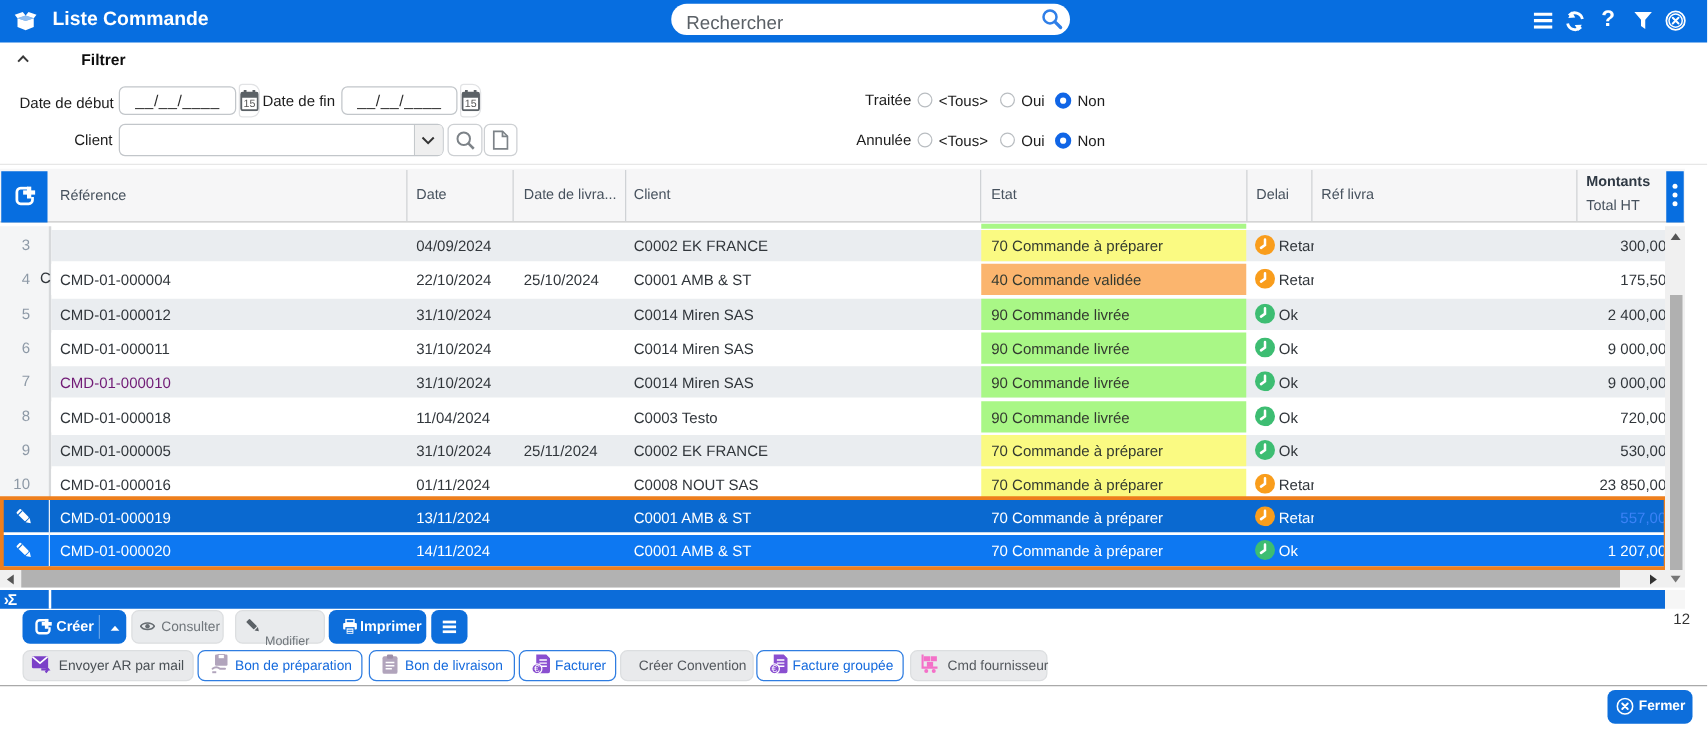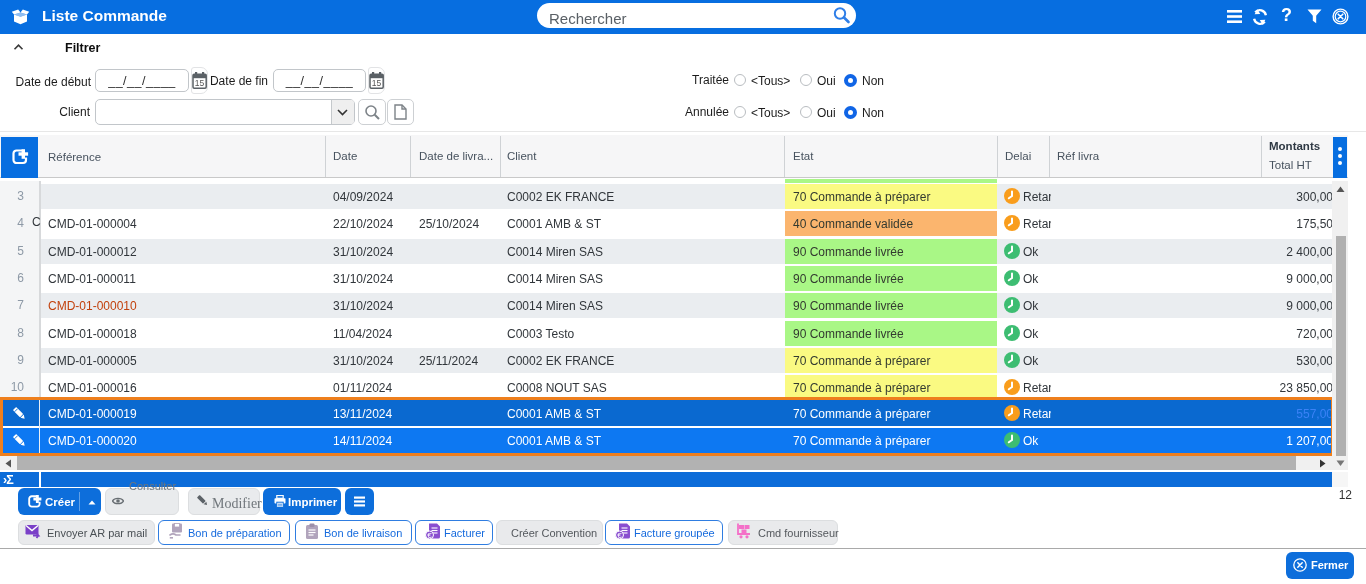--- a/index.html
+++ b/index.html
@@ -201,21 +201,21 @@
   <div class="abs" style="left:785px;top:266px;width:212px;height:25px;background:#a9f786;"></div>
   <div class="abs" style="left:793px;top:272px;font-size:12px;color:#333a30;">90 Commande livrée</div>
   <svg class="abs" style="left:1004px;top:270px;" width="16" height="16" viewBox="0 0 16 16">
         <circle cx="8" cy="8" r="8" fill="#3dbd72"></circle>
         <path d="M8 3.5 V8 L4.8 10.3" fill="none" stroke="#fff" stroke-width="2" stroke-linecap="round"></path>
       </svg>
   <div class="abs" style="left:1023px;top:272px;width:27.5px;overflow:hidden;white-space:nowrap;font-size:12px;color:#31363b;">Ok</div>
   <div class="abs" style="left:1202.5px;top:272px;width:130.5px;text-align:right;font-size:12px;color:#31363b;">9 000,00</div>
   <div class="abs" style="left:40.5px;top:293px;width:1291.5px;height:25px;background:#eaedf0;"></div>
   <div class="abs" style="left:0;top:293px;width:24px;height:25px;line-height:25px;text-align:right;font-size:12px;color:#8d99a6;">7</div>
-  <div class="abs" style="left:48px;top:299px;font-size:12px;color:#c2410c;">CMD-01-000010</div>
+  <div class="abs" style="left:48px;top:299px;font-size:12px;color:#701a75;">CMD-01-000010</div>
   <div class="abs" style="left:333px;top:299px;font-size:12px;color:#31363b;">31/10/2024</div>
   <div class="abs" style="left:507px;top:299px;font-size:12px;color:#31363b;">C0014 Miren SAS</div>
   <div class="abs" style="left:785px;top:293px;width:212px;height:25px;background:#a9f786;"></div>
   <div class="abs" style="left:793px;top:299px;font-size:12px;color:#333a30;">90 Commande livrée</div>
   <svg class="abs" style="left:1004px;top:297px;" width="16" height="16" viewBox="0 0 16 16">
         <circle cx="8" cy="8" r="8" fill="#3dbd72"></circle>
         <path d="M8 3.5 V8 L4.8 10.3" fill="none" stroke="#fff" stroke-width="2" stroke-linecap="round"></path>
       </svg>
   <div class="abs" style="left:1023px;top:299px;width:27.5px;overflow:hidden;white-space:nowrap;font-size:12px;color:#31363b;">Ok</div>
   <div class="abs" style="left:1202.5px;top:299px;width:130.5px;text-align:right;font-size:12px;color:#31363b;">9 000,00</div>
@@ -332,29 +332,29 @@
   <div class="abs" style="left:45px;top:496px;font-size:11.5px;font-weight:700;color:#fff;">Créer</div>
   <div class="abs" style="left:79px;top:492px;width:1px;height:19px;background:rgba(255,255,255,0.35);"></div>
   <svg class="abs" style="left:88px;top:500px;" width="8" height="5" viewBox="0 0 8 5">
         <path d="M0.5 4.5 L4 0.5 L7.5 4.5 Z" fill="#fff"></path>
       </svg>
   <div class="btn1 bgray" style="left:104.5px;width:74.5px;"></div>
   <svg class="abs" style="left:112px;top:496px;" width="12" height="10" viewBox="0 0 12 10">
         <path d="M0.5 5 C 2.5 1.5 9.5 1.5 11.5 5 C 9.5 8.5 2.5 8.5 0.5 5 Z" fill="none" stroke="#686e73" stroke-width="1.3"></path>
         <circle cx="6" cy="5" r="1.8" fill="#686e73"></circle>
       </svg>
-  <div class="abs" style="left:129px;top:480px;font-size:11px;color:#70767b;">Consulter</div>
+  <div class="abs" style="left:129px;top:496px;font-size:11px;color:#70767b;">Consulter</div>
   <div class="btn1 bgray" style="left:188px;width:71.5px;"></div>
   <svg class="abs" style="left:196px;top:494px;" width="13" height="13" viewBox="0 0 13 13">
         <g transform="rotate(-45 6.5 6.5)">
           <rect x="4.6" y="0.5" width="3.8" height="8.6" rx="0.6" fill="#5c6267"></rect>
           <path d="M4.6 10 L8.4 10 L6.5 13 Z" fill="#5c6267"></path>
         </g>
       </svg>
-  <div class="abs" style="left:212px;top:496px;font-size:14px;color:#70767b;font-family:Liberation Serif, serif;">Modifier</div>
+  <div class="abs" style="left:212px;top:508px;font-size:10px;color:#70767b;">Modifier</div>
   <div class="btn1 bblue" style="left:262.5px;width:78.5px;"></div>
   <svg class="abs" style="left:273.5px;top:494.5px;" width="12" height="13" viewBox="0 0 12 13">
         <rect x="2.8" y="0.5" width="6.4" height="2.8" fill="none" stroke="#fff" stroke-width="1.2"></rect>
         <rect x="0.5" y="3.3" width="11" height="5.2" rx="0.8" fill="#fff"></rect>
         <rect x="2.8" y="7.2" width="6.4" height="5.3" fill="#fff" stroke="#0d6edb" stroke-width="1"></rect>
         <line x1="4" y1="9.2" x2="8" y2="9.2" stroke="#0d6edb" stroke-width="0.8"></line>
         <line x1="4" y1="10.9" x2="8" y2="10.9" stroke="#0d6edb" stroke-width="0.8"></line>
       </svg>
   <div class="abs" style="left:288px;top:496px;font-size:11.5px;font-weight:700;color:#fff;">Imprimer</div>
   <div class="btn1 bblue" style="left:344.5px;width:29px;"></div>

